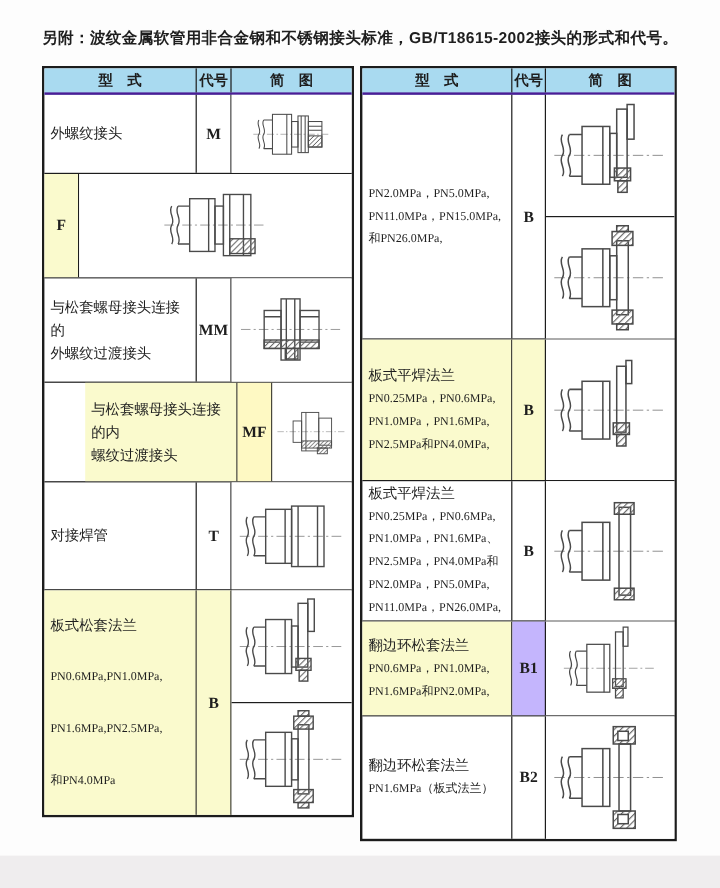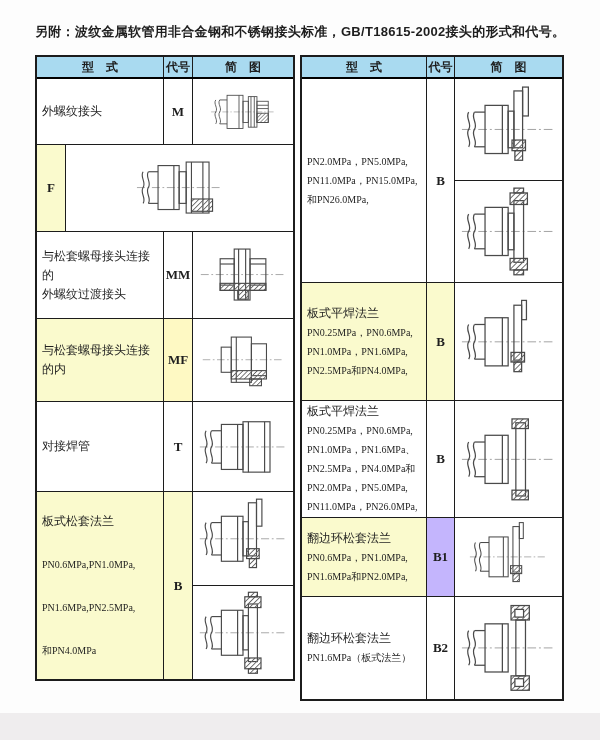--- a/index.html
+++ b/index.html
@@ -25,21 +25,21 @@
     border: 2px solid #1c1c1c;
     background: #fff;
     display: flex;
     flex-direction: column;
   }
   #left-tbl  { left: 35px;  width: 260px; }
   #right-tbl { left: 300px; width: 264px; }
   .thead {
     display: flex;
     height: 22px;
-    border-bottom: 2px solid #000000;
+    border-bottom: 2px solid #4c1d95;
     font-size: 12px;
     font-weight: bold;
     flex: none;
   }
   .thead .cell {
     display: flex;
     align-items: center;
     justify-content: center;
   }
   .cell { border-right: 1.5px solid #1c1c1c; }
@@ -187,23 +187,24 @@
                 <rect x="58" y="27" width="18" height="36" fill="none"></rect>
                 <line x1="58" y1="33" x2="76" y2="33"></line>
                 <line x1="58" y1="57" x2="76" y2="57"></line>
                 <rect x="24" y="55" width="52" height="8" fill="url(#h3)"></rect>
                 <rect x="44" y="63" width="12" height="10" fill="url(#h3)"></rect>
               </g>
             </svg>
           </div>
         </div>
       </div>
-      <div class="trow" style="height: 83px;">
+      <div class="trow" style="height: 83px; padding-left: 34px;">
         <div class="cell w-type type-cell" style="background: rgb(250, 250, 205);">
           <div class="cn-line">与松套螺母接头连接的内</div>
+          <div class="cn-line">螺纹过渡接头</div>
         </div>
         <div class="cell w-code code-cell" style="background: #fef9c3;">MF</div>
         <div class="cell w-diag diagram-stack">
           <div class="diagram-sub">
             <svg viewBox="0 0 100 90" class="diag" preserveAspectRatio="xMidYMid meet">
               <defs>
                 <pattern id="h4" width="4" height="4" patternUnits="userSpaceOnUse" patternTransform="rotate(45)">
                   <line x1="0" y1="0" x2="0" y2="4" stroke="#666" stroke-width="2"></line>
                 </pattern>
               </defs>

